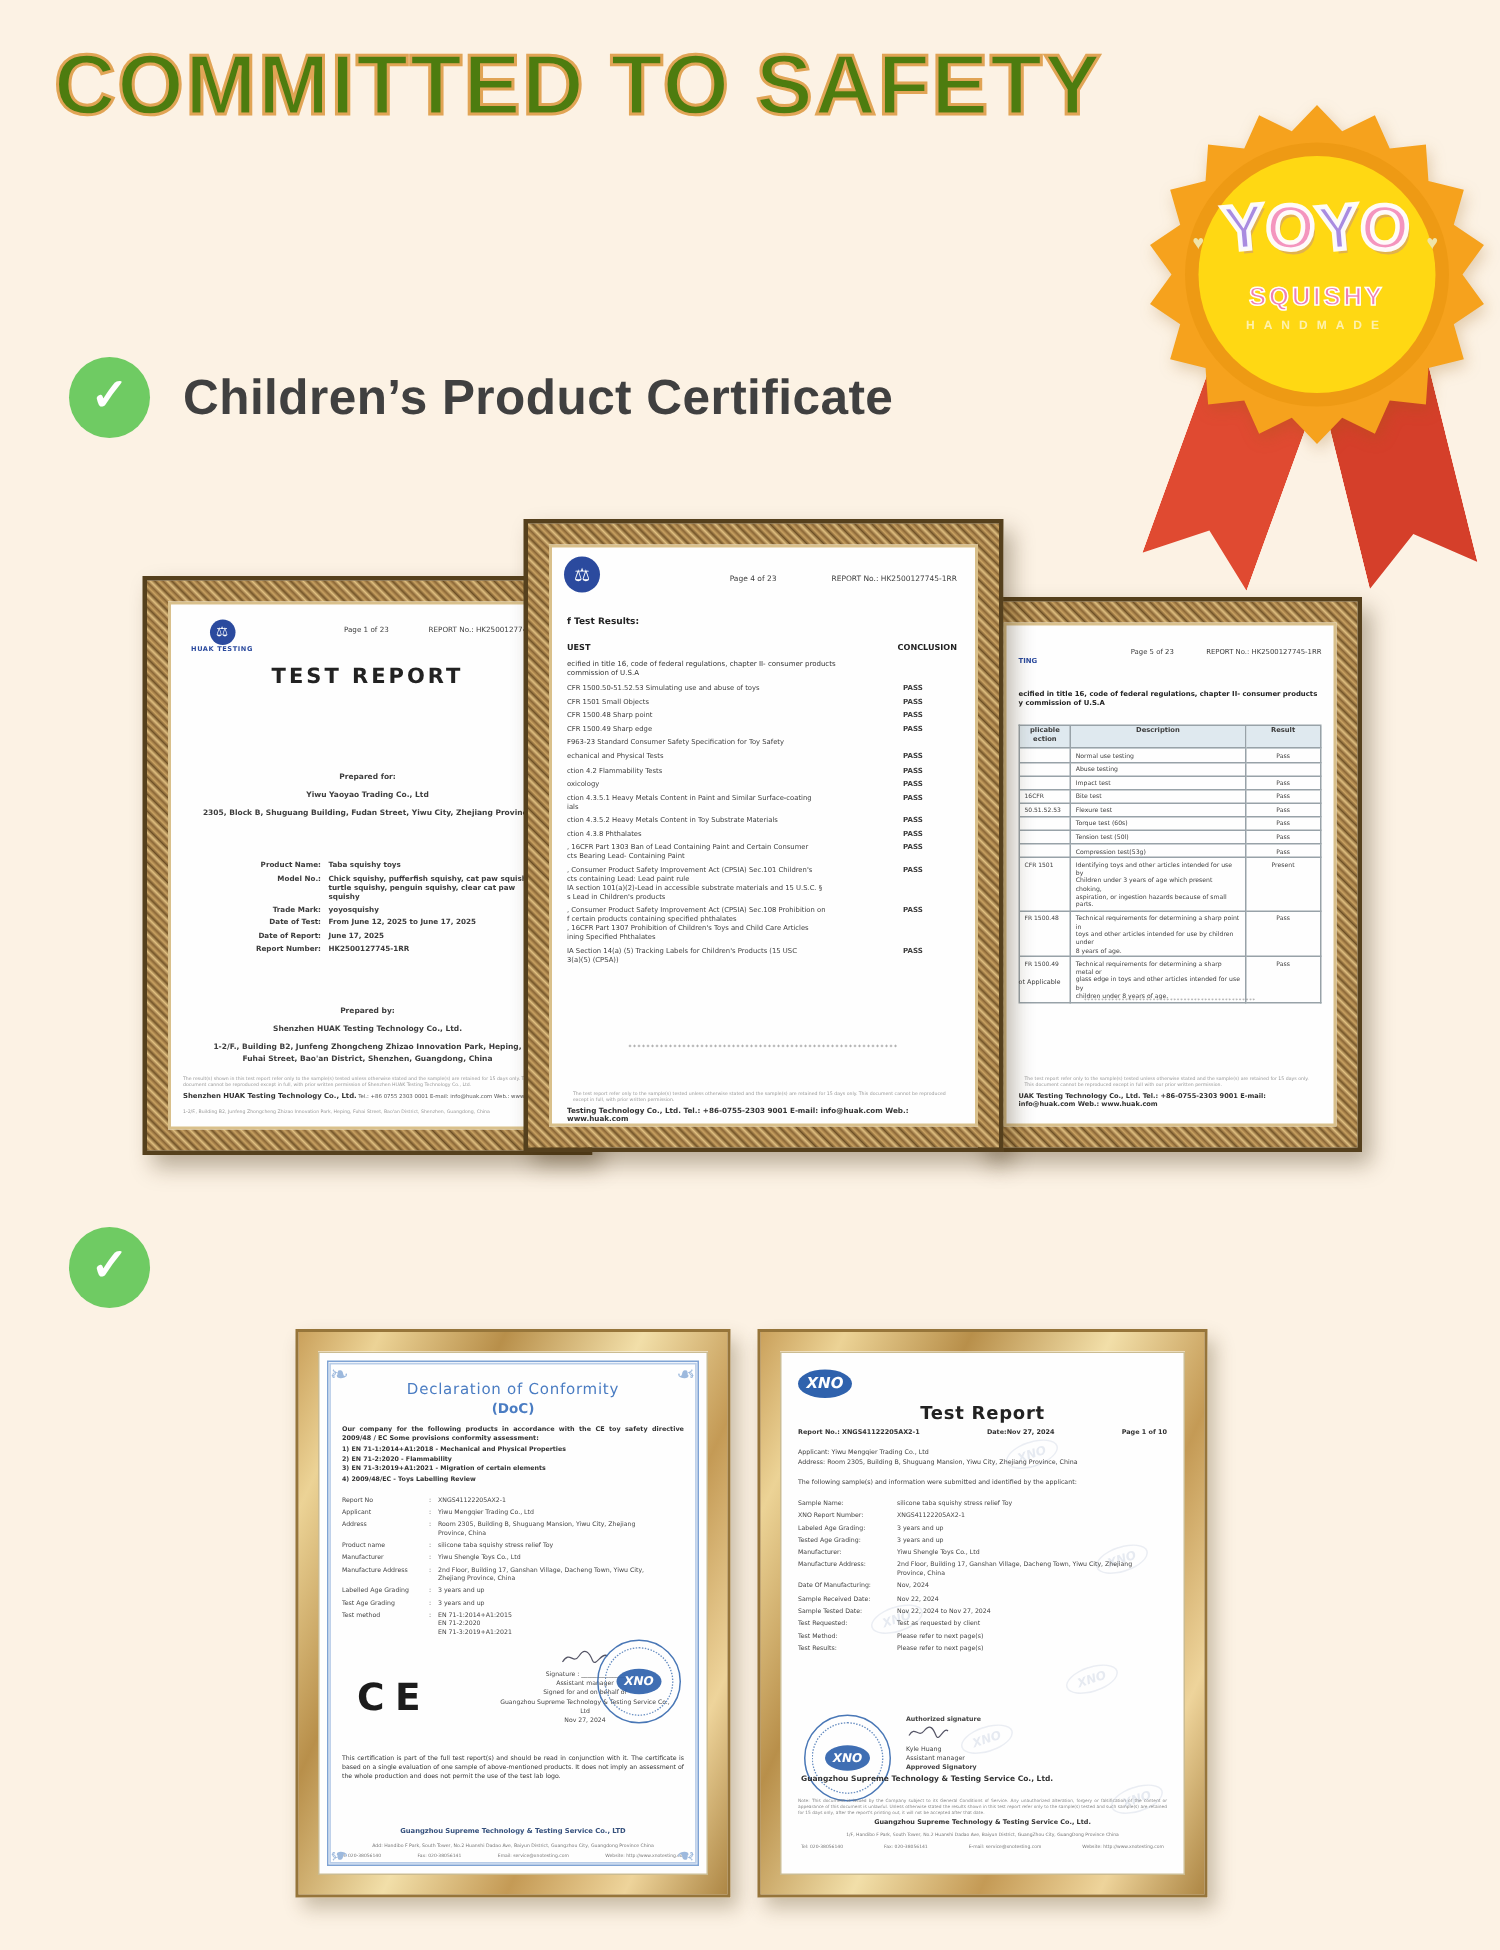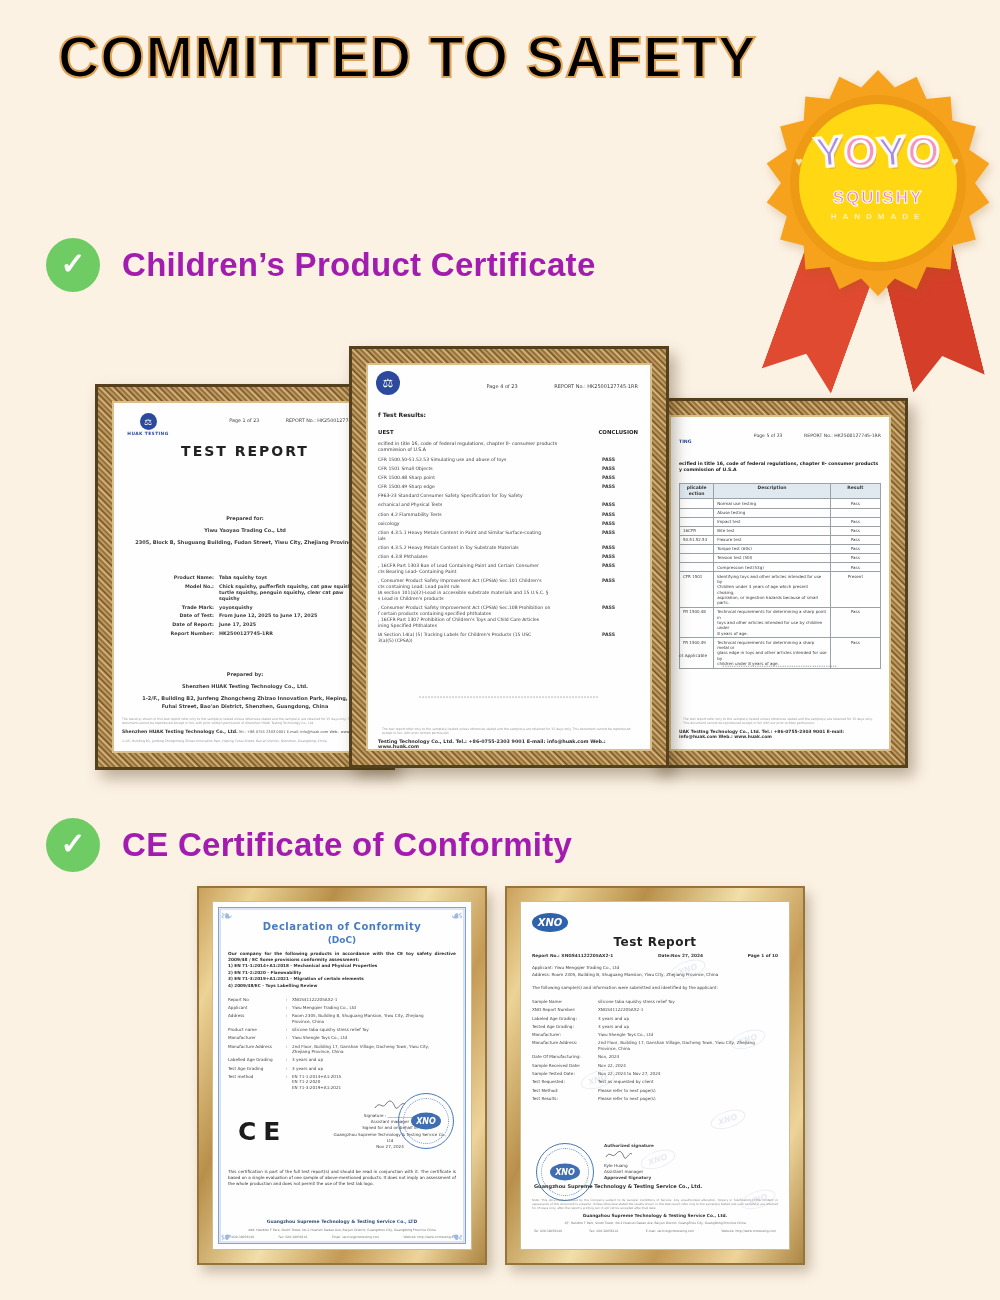--- a/index.html
+++ b/index.html
@@ -1,21 +1,21 @@
 <!DOCTYPE html>
 <html><head>
 <meta charset="utf-8">
 <style>
   html,body{margin:0;padding:0;background:#FCF2E4;}
   .canvas{position:relative;width:1000px;height:1300px;background:#FCF2E4;overflow:hidden;
           font-family:"Liberation Sans",sans-serif;}
 
   
-  .big-title{position:absolute;left:58px;font-weight:900;font-size:57px;letter-spacing:1px;
-             color:#000000;-webkit-text-stroke:2px #E1A455;white-space:nowrap;z-index:2;}
+  .big-title{position:absolute;left:36px;font-weight:900;font-size:57px;letter-spacing:1px;
+             color:#4d7c0f;-webkit-text-stroke:2px #E1A455;white-space:nowrap;z-index:2;}
   #title1{top:24px;} #title2{top:108px;}
 
   
   .badge{position:absolute;left:753px;top:56px;width:250px;height:315px;z-index:5;}
   .ribbon{position:absolute;background:#DC4731;z-index:1;
           clip-path:polygon(0 0,100% 0,100% 100%,50% 82%,0 100%);}
   .ribbon.l{left:34px;top:168px;width:74px;height:162px;transform:rotate(20deg);background:#E04A31;}
   .ribbon.r{left:140px;top:172px;width:74px;height:158px;transform:rotate(-14deg);background:#D53F2A;}
   .badge svg{position:absolute;left:0;top:0;z-index:2;filter:drop-shadow(2px 4px 5px rgba(150,90,10,.25));}
   .badge-text{position:absolute;left:0;width:250px;text-align:center;z-index:3;}
@@ -27,21 +27,21 @@
   .handmade{top:156px;font-size:8px;font-weight:700;letter-spacing:6px;color:rgba(255,255,255,.65);}
   .heart{position:absolute;z-index:3;font-size:13px;color:#EFE4A9;}
   .heart.l{left:42px;top:98px;} .heart.r{left:198px;top:98px;}
 
   
   .section-head{position:absolute;display:flex;align-items:center;gap:22px;z-index:2;}
   #sec1{left:46px;top:238px;} #sec2{left:46px;top:818px;}
   .check{width:54px;height:54px;border-radius:50%;background:#6FCB63;display:flex;
          align-items:center;justify-content:center;flex:0 0 auto;}
   .check span{color:#fff;font-size:30px;font-weight:900;line-height:1;transform:translateY(-1px);}
-  .heading{font-size:33px;font-weight:800;color:#a21caf;letter-spacing:.3px;}
+  .heading{font-size:33px;font-weight:800;color:#404040;letter-spacing:.3px;}
 
   
   .frame{position:absolute;box-sizing:border-box;}
   .bronze{background:repeating-linear-gradient(45deg,#6d4f26 0px,#c9a262 2px,#8a6636 4px,#e0bf80 6px,#7a5a2c 8px);
           border:3px solid #55401d;box-shadow:6px 8px 14px rgba(60,40,10,.35);padding:14px;}
   .bronze .paper{border:2px solid #d9c08b;}
   .gold{background:linear-gradient(115deg,#caa15c 0%,#ecd396 12%,#b88f4a 30%,#f2dfa9 50%,#c49a55 68%,#eed49b 85%,#ad8644 100%);
         border:2px solid #96753a;box-shadow:5px 7px 12px rgba(80,60,20,.3);padding:13px;}
   .paper{position:relative;width:100%;height:100%;background:#fefefe;box-sizing:border-box;
          overflow:hidden;color:#3d3d3d;font-family:"DejaVu Sans",sans-serif;}
@@ -102,21 +102,21 @@
   .c5head span{background:#dfe9ef;font-weight:700;text-align:center;font-size:4.5px;}
   .c5na{left:8px;top:236px;font-size:4.3px;}
   .c5div{left:0;right:0;top:248px;font-size:3.4px;color:#888;letter-spacing:.6px;}
   .c5fine{left:12px;right:12px;top:300px;}
   .c5footer{left:8px;right:8px;top:312px;font-size:4.4px;font-weight:700;color:#333;}
 
   
   .doc-border{position:absolute;left:6px;top:6px;right:6px;bottom:6px;border:1.4px solid #7fa3d4;
               box-shadow:inset 0 0 0 .5px #fff,inset 0 0 0 1.6px #b9cde8;}
   .flourish{position:absolute;color:#9db9dd;font-size:15px;z-index:1;}
-  .doc-title{left:0;right:0;top:20px;font-size:10px;font-weight:700;color:#4a7cc2;letter-spacing:.5px;}
+  .doc-title{left:0;right:0;top:20px;font-size:10px;font-weight:400;color:#4a7cc2;letter-spacing:.5px;}
   .doc-sub{left:0;right:0;top:34px;font-size:9px;font-weight:700;color:#4a7cc2;}
   .doc-intro{left:16px;right:16px;top:50px;font-size:4.3px;font-weight:600;color:#333;line-height:1.45;text-align:justify;}
   .doc-items{left:16px;right:16px;top:62px;font-size:4.2px;font-weight:700;color:#333;line-height:1.55;}
   .doc-fields{left:16px;right:14px;top:96px;}
   .docf{display:grid;grid-template-columns:58px 6px 1fr;font-size:4.15px;line-height:1.35;margin-bottom:2.6px;color:#444;}
   .docf .sep::before{content:":";}
   .docf .fv{white-space:pre-line;}
   .ce{left:26px;top:216px;font-size:25px;font-weight:700;letter-spacing:7px;color:#1c1c1c;font-family:"DejaVu Sans",sans-serif;}
   .doc-sig{left:118px;top:198px;width:120px;text-align:center;font-size:4.1px;color:#444;line-height:1.5;}
   .stamp{position:absolute;border:1.4px solid #3a6cb0;border-radius:50%;opacity:.92;}
@@ -396,21 +396,20 @@
       <div class="abs ctr c5div">**************************************************</div>
       <div class="abs fine c5fine">The test report refer only to the sample(s) tested unless otherwise stated and the sample(s) are retained for 15 days only. This document cannot be reproduced except in full with our prior written permission.</div>
       <div class="abs c5footer">UAK Testing Technology Co., Ltd.     Tel.: +86-0755-2303 9001    E-mail: info@huak.com    Web.: www.huak.com</div>
     </div>
   </div>
 
   <div class="section-head" id="sec2">
     <div class="check">
         <span>✓</span>
       </div>
-    <div class="heading">CE Certificate of Conformity</div>
   </div>
 
   <div class="frame gold" id="doc">
     <div class="paper">
       <div class="doc-border"></div>
       <span class="flourish" style="left:8px;top:6px;">❧</span>
       <span class="flourish" style="right:8px;top:6px;transform:scaleX(-1);">❧</span>
       <span class="flourish" style="left:8px;bottom:4px;transform:scaleY(-1);">❧</span>
       <span class="flourish" style="right:8px;bottom:4px;transform:scale(-1,-1);">❧</span>
 

